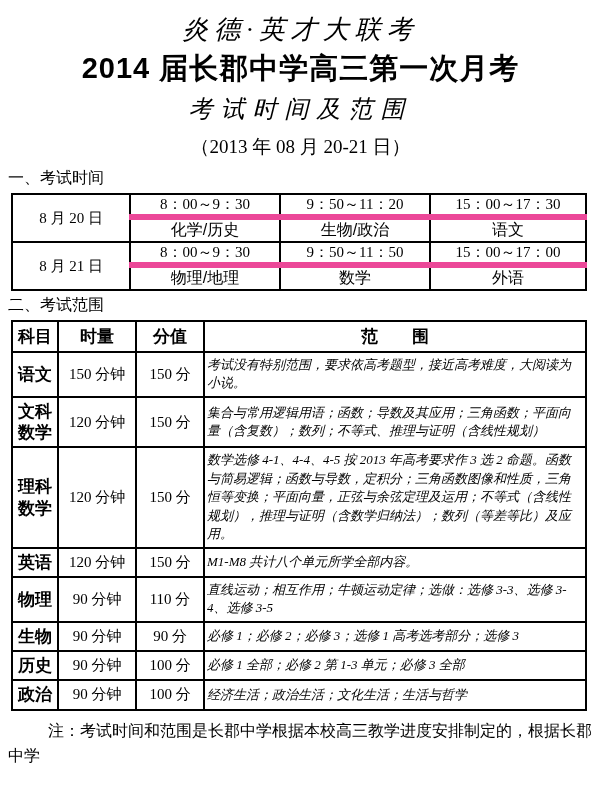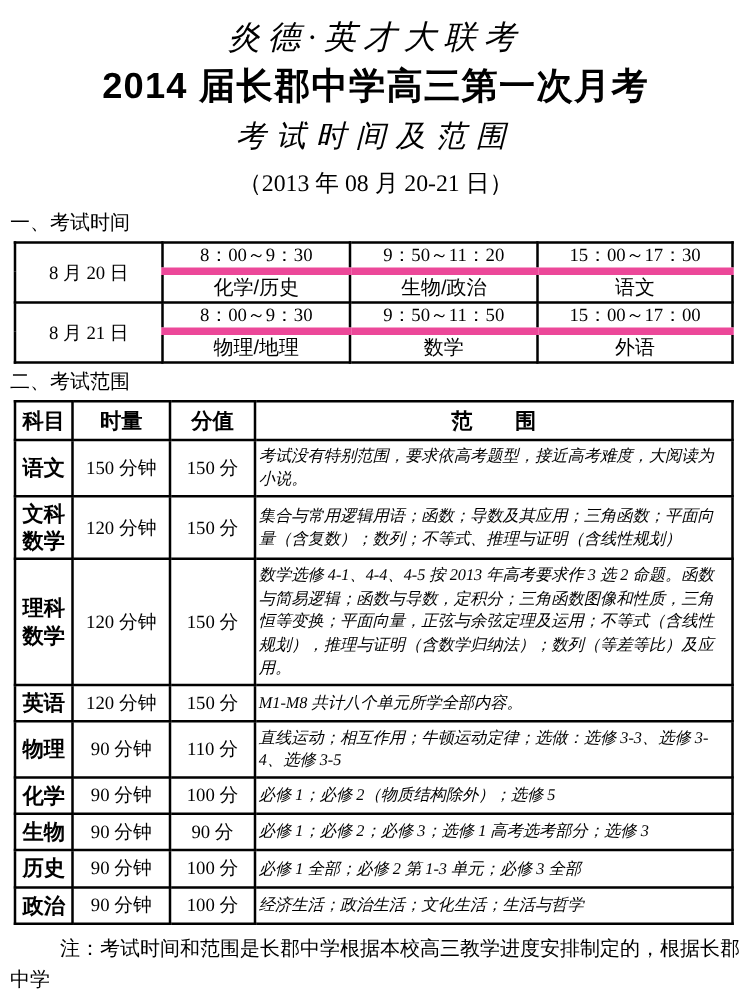--- a/index.html
+++ b/index.html
@@ -201,26 +201,20 @@
         <td class="score">150 分</td>
         <td class="scope">M1-M8 共计八个单元所学全部内容。</td>
       </tr>
       <tr>
         <td class="subj">物理</td>
         <td class="dur">90 分钟</td>
         <td class="score">110 分</td>
         <td class="scope">直线运动；相互作用；牛顿运动定律；选做：选修 3-3、选修 3-4、选修 3-5</td>
       </tr>
       <tr>
-        <td class="subj">化学</td>
-        <td class="dur">90 分钟</td>
-        <td class="score">100 分</td>
-        <td class="scope">必修 1；必修 2（物质结构除外）；选修 5</td>
-      </tr>
-      <tr>
         <td class="subj">生物</td>
         <td class="dur">90 分钟</td>
         <td class="score">90 分</td>
         <td class="scope">必修 1；必修 2；必修 3；选修 1 高考选考部分；选修 3</td>
       </tr>
       <tr>
         <td class="subj">历史</td>
         <td class="dur">90 分钟</td>
         <td class="score">100 分</td>
         <td class="scope">必修 1 全部；必修 2 第 1-3 单元；必修 3 全部</td>

